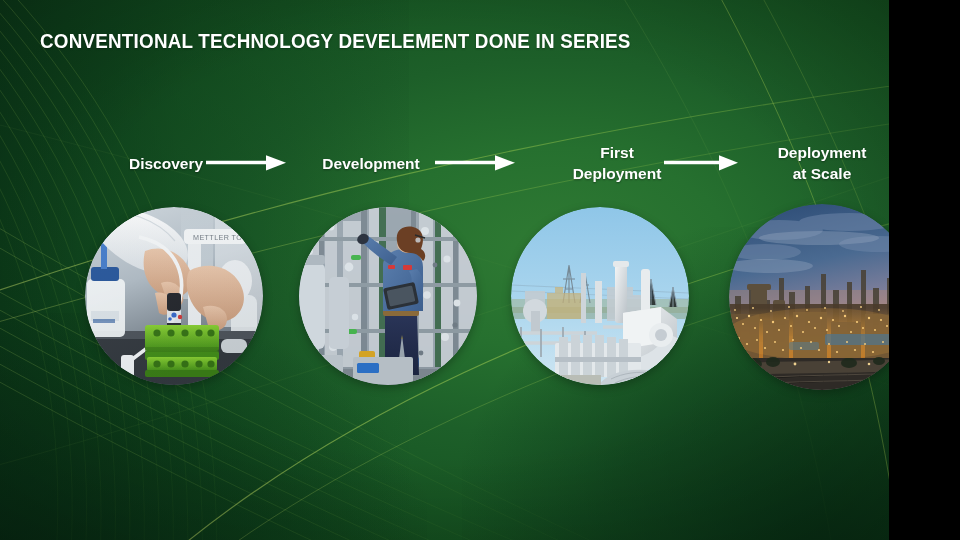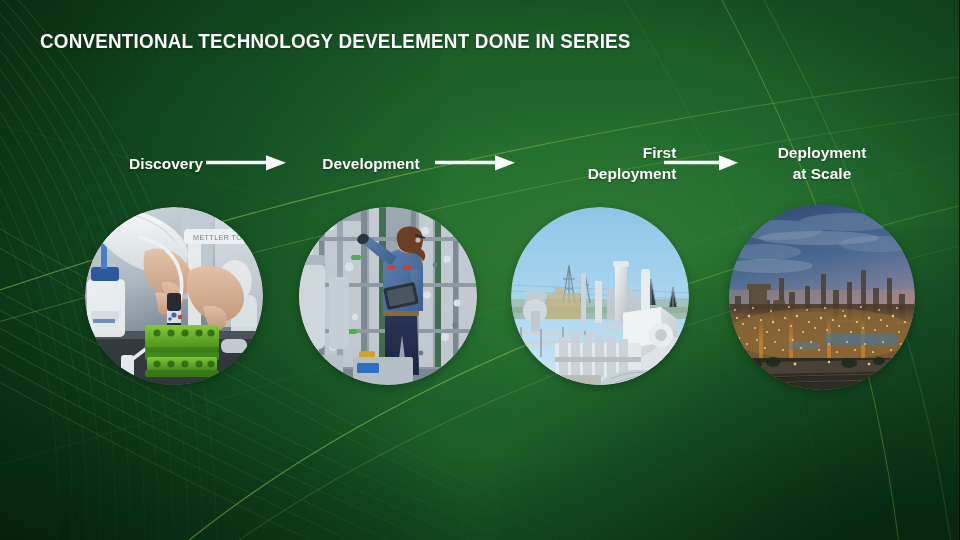--- a/index.html
+++ b/index.html
@@ -2,21 +2,21 @@
 <html><head>
 <meta charset="utf-8">
 <style>
   html,body{margin:0;padding:0;background:#000;}
   body{
     font-family:"Liberation Sans","DejaVu Sans",sans-serif;
     -webkit-font-smoothing:antialiased;
   }
   .slide{
     position:relative;
-    width:959px;height:540px;
+    width:889px;height:540px;
     overflow:hidden;
     background:#d946ef;
   }
 
   
   .bg-base{
     position:absolute;inset:0;
     background:
       radial-gradient(ellipse 62% 58% at 62% 46%, #2f7a33 0%, #26702f 32%, #1d5f29 60%, #14501f 100%),
       linear-gradient(105deg,#1d5c28 0%,#216227 34%,#2c7431 55%,#155023 86%,#0c3f1c 100%);
@@ -144,21 +144,21 @@
       <path d="M-20,120 C 260,190 560,280 1000,420" stroke="url(#lineFade)" stroke-width=".6" opacity=".18"></path>
     </g>
   </svg>
 
   <div class="vignette"></div>
 
   <div class="title">CONVENTIONAL TECHNOLOGY DEVELEMENT DONE IN SERIES</div>
 
   <div class="label" style="left:166px;top:163px;">Discovery</div>
   <div class="label" style="left:371px;top:163px;">Development</div>
-  <div class="label" style="left:632px;top:163px;text-align:right;">First
+  <div class="label" style="left:617px;top:163px;">First
 Deployment</div>
   <div class="label" style="left:822px;top:163px;">Deployment
 at Scale</div>
 
   <svg class="arrow" style="left:248px;top:163px;width:84px;height:20px;" viewBox="0 0 84 20">
     <path d="M0,9.5 L62,9.5" stroke="#ffffff" stroke-width="3.4"></path>
     <path d="M60,2.2 L80,9.8 L60,17.4 Z" fill="#ffffff"></path>
   </svg>
 
   <svg class="arrow" style="left:477px;top:163px;width:84px;height:20px;" viewBox="0 0 84 20">

